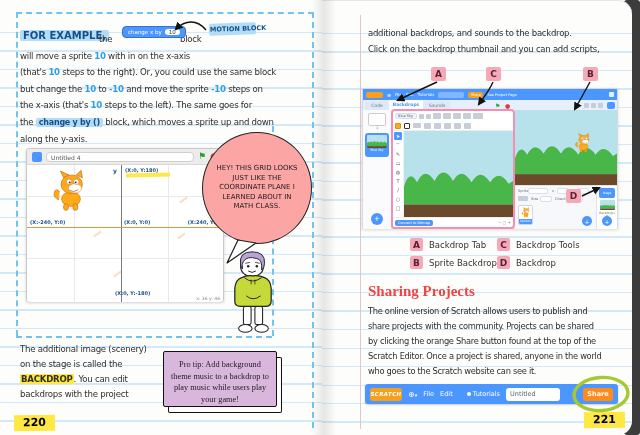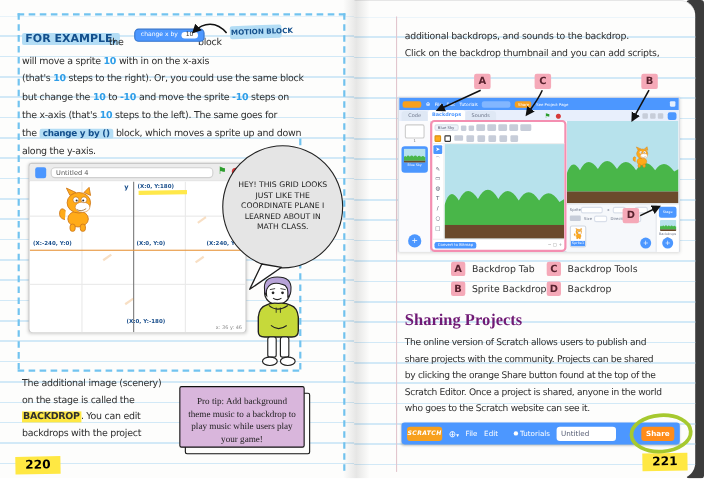--- a/index.html
+++ b/index.html
@@ -132,21 +132,21 @@
         <span class="coordlab" style="right:2px;top:54px">(X:240, Y:0)</span>
         <span class="coordlab" style="left:88px;bottom:6px">(X:0, Y:-180)</span>
         <span class="coordlab" style="right:4px;top:52px;color:#d9822b;font-size:6px">x</span>
         <svg style="position:absolute;left:24px;top:4px;width:40px;height:44px">
             <use href="#cat"></use>
           </svg>
         <span class="abs" style="right:3px;bottom:1px;font-size:4.5px;color:#888">x: 36  y: 46</span>
       </div>
     </div>
 
-    <div class="abs" style="left:202px;top:132px;width:110px;height:112px;background:#e5e5e5;border:1.5px solid #222;border-radius:50%;display:flex;align-items:center;justify-content:center;z-index:4">
+    <div class="abs" style="left:202px;top:132px;width:110px;height:112px;background:#fca5a5;border:1.5px solid #222;border-radius:50%;display:flex;align-items:center;justify-content:center;z-index:4">
       <div style="width:84px;font-size:7px;line-height:9.5px;font-weight:500;text-align:center;color:#1d1d1d">HEY! THIS GRID LOOKS JUST LIKE THE COORDINATE PLANE I LEARNED ABOUT IN MATH CLASS.</div>
     </div>
     <svg style="position:absolute;left:222px;top:248px;width:62px;height:90px;z-index:4">
         <use href="#kid"></use>
       </svg>
 
     <div class="abs" style="left:20px;top:342px">
       <div class="t" style="line-height:15px"><span>The additional image (scenery)</span></div>
       <div class="t" style="line-height:15px"><span>on the stage is called the</span></div>
       <div class="t" style="line-height:15px"><span class="ymk">BACKDROP</span><span>. You can edit</span></div>
@@ -308,21 +308,21 @@
       <div class="pinkchip" style="left:88px;top:237px;width:13px;height:13px">A</div>
       <span class="abs leg" style="left:107px;top:239px">Backdrop Tab</span>
       <div class="pinkchip" style="left:175px;top:237px;width:13px;height:13px">C</div>
       <span class="abs leg" style="left:194px;top:239px">Backdrop Tools</span>
       <div class="pinkchip" style="left:88px;top:255px;width:13px;height:13px">B</div>
       <span class="abs leg" style="left:107px;top:257px">Sprite Backdrop</span>
       <div class="pinkchip" style="left:175px;top:255px;width:13px;height:13px">D</div>
       <span class="abs leg" style="left:194px;top:257px">Backdrop</span>
     </div>
 
-    <div class="abs serif" style="left:46px;top:282px;font-size:15px;font-weight:bold;color:#701a75">Sharing Projects</div>
+    <div class="abs serif" style="left:46px;top:282px;font-size:15px;font-weight:bold;color:#ef4444">Sharing Projects</div>
     <div class="abs" style="left:46px;top:303px">
       <div class="t" style="font-size:8.3px;line-height:15px;letter-spacing:-.3px">The online version of Scratch allows users to publish and</div>
       <div class="t" style="font-size:8.3px;line-height:15px;letter-spacing:-.3px">share projects with the community. Projects can be shared</div>
       <div class="t" style="font-size:8.3px;line-height:15px;letter-spacing:-.3px">by clicking the orange Share button found at the top of the</div>
       <div class="t" style="font-size:8.3px;line-height:15px;letter-spacing:-.3px">Scratch Editor. Once a project is shared, anyone in the world</div>
       <div class="t" style="font-size:8.3px;line-height:15px;letter-spacing:-.3px">who goes to the Scratch website can see it.</div>
     </div>
 
     <div class="abs" style="left:43px;top:383px;width:253px;height:20px;background:#4c97ff;border-radius:3px;display:flex;align-items:center;gap:6px;padding:0 5px;box-shadow:0 1px 2px rgba(0,0,0,.2)">
       <div style="width:32px;height:13px;background:#f7a01e;border-radius:3px;display:flex;align-items:center;justify-content:center">

